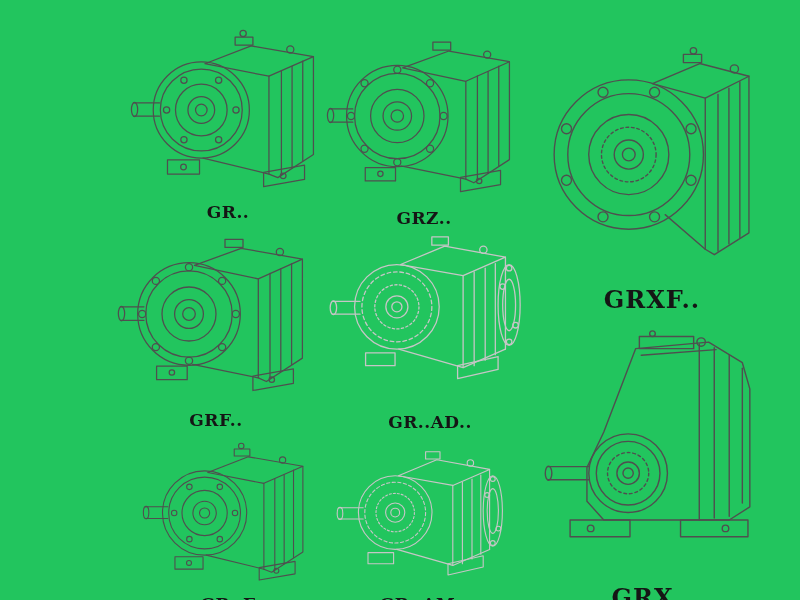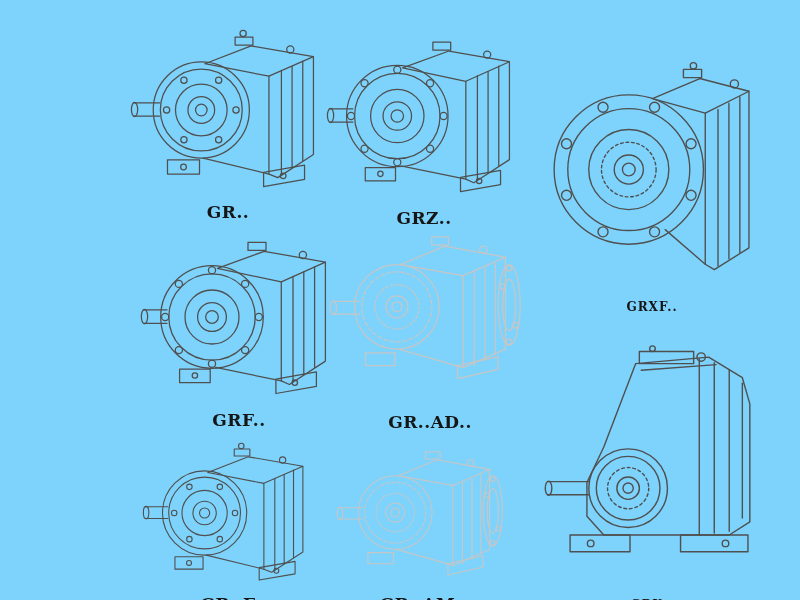--- a/index.html
+++ b/index.html
@@ -1,29 +1,29 @@
 <!DOCTYPE html>
 <html><head>
 <meta charset="utf-8">
 <style>
   html,body{margin:0;padding:0;background:#ffffff;}
-  #canvas{position:relative;width:800px;height:600px;background:#7dd3fc;overflow:hidden;
+  #canvas{position:relative;width:800px;height:600px;background:#22c55e;overflow:hidden;
           font-family:"Liberation Serif", serif;}
   .fig{position:absolute;display:flex;flex-direction:column;align-items:center;justify-content:flex-end;}
   .fig svg{display:block;flex:0 0 auto;}
   .lbl{font-family:"DejaVu Serif", serif;font-weight:bold;font-size:17px;color:#151515;
        letter-spacing:0.5px;margin-top:3px;white-space:nowrap;}
-  .lbl.big{font-size:12px;letter-spacing:1px;}
+  .lbl.big{font-size:24px;letter-spacing:1px;}
   .solid{color:#4f4f4f;}
   .faint{color:#c6c6c6;}
 
   #f-gr    {left:86px;  top:2px;   width:204px; height:204px;}
   #f-grz   {left:282px; top:8px;   width:204px; height:204px;}
   #f-grxf  {left:492px; top:0px;   width:240px; height:298px;}
-  #f-grf   {left:94px;  top:208px; width:210px; height:206px;}
+  #f-grf   {left:71px;  top:208px; width:210px; height:206px;justify-content:space-between;}
   #f-grad  {left:282px; top:206px; width:216px; height:210px;gap:12px;}
   #f-grfoot{left:86px;  top:416px; width:204px; height:182px;}
   #f-gram  {left:282px; top:412px; width:204px; height:186px;}
   #f-grx   {left:492px; top:300px; width:240px; height:296px;}
 </style>
 </head>
 <body>
 
 <svg width="0" height="0" style="position:absolute" aria-hidden="true">
   <defs>

